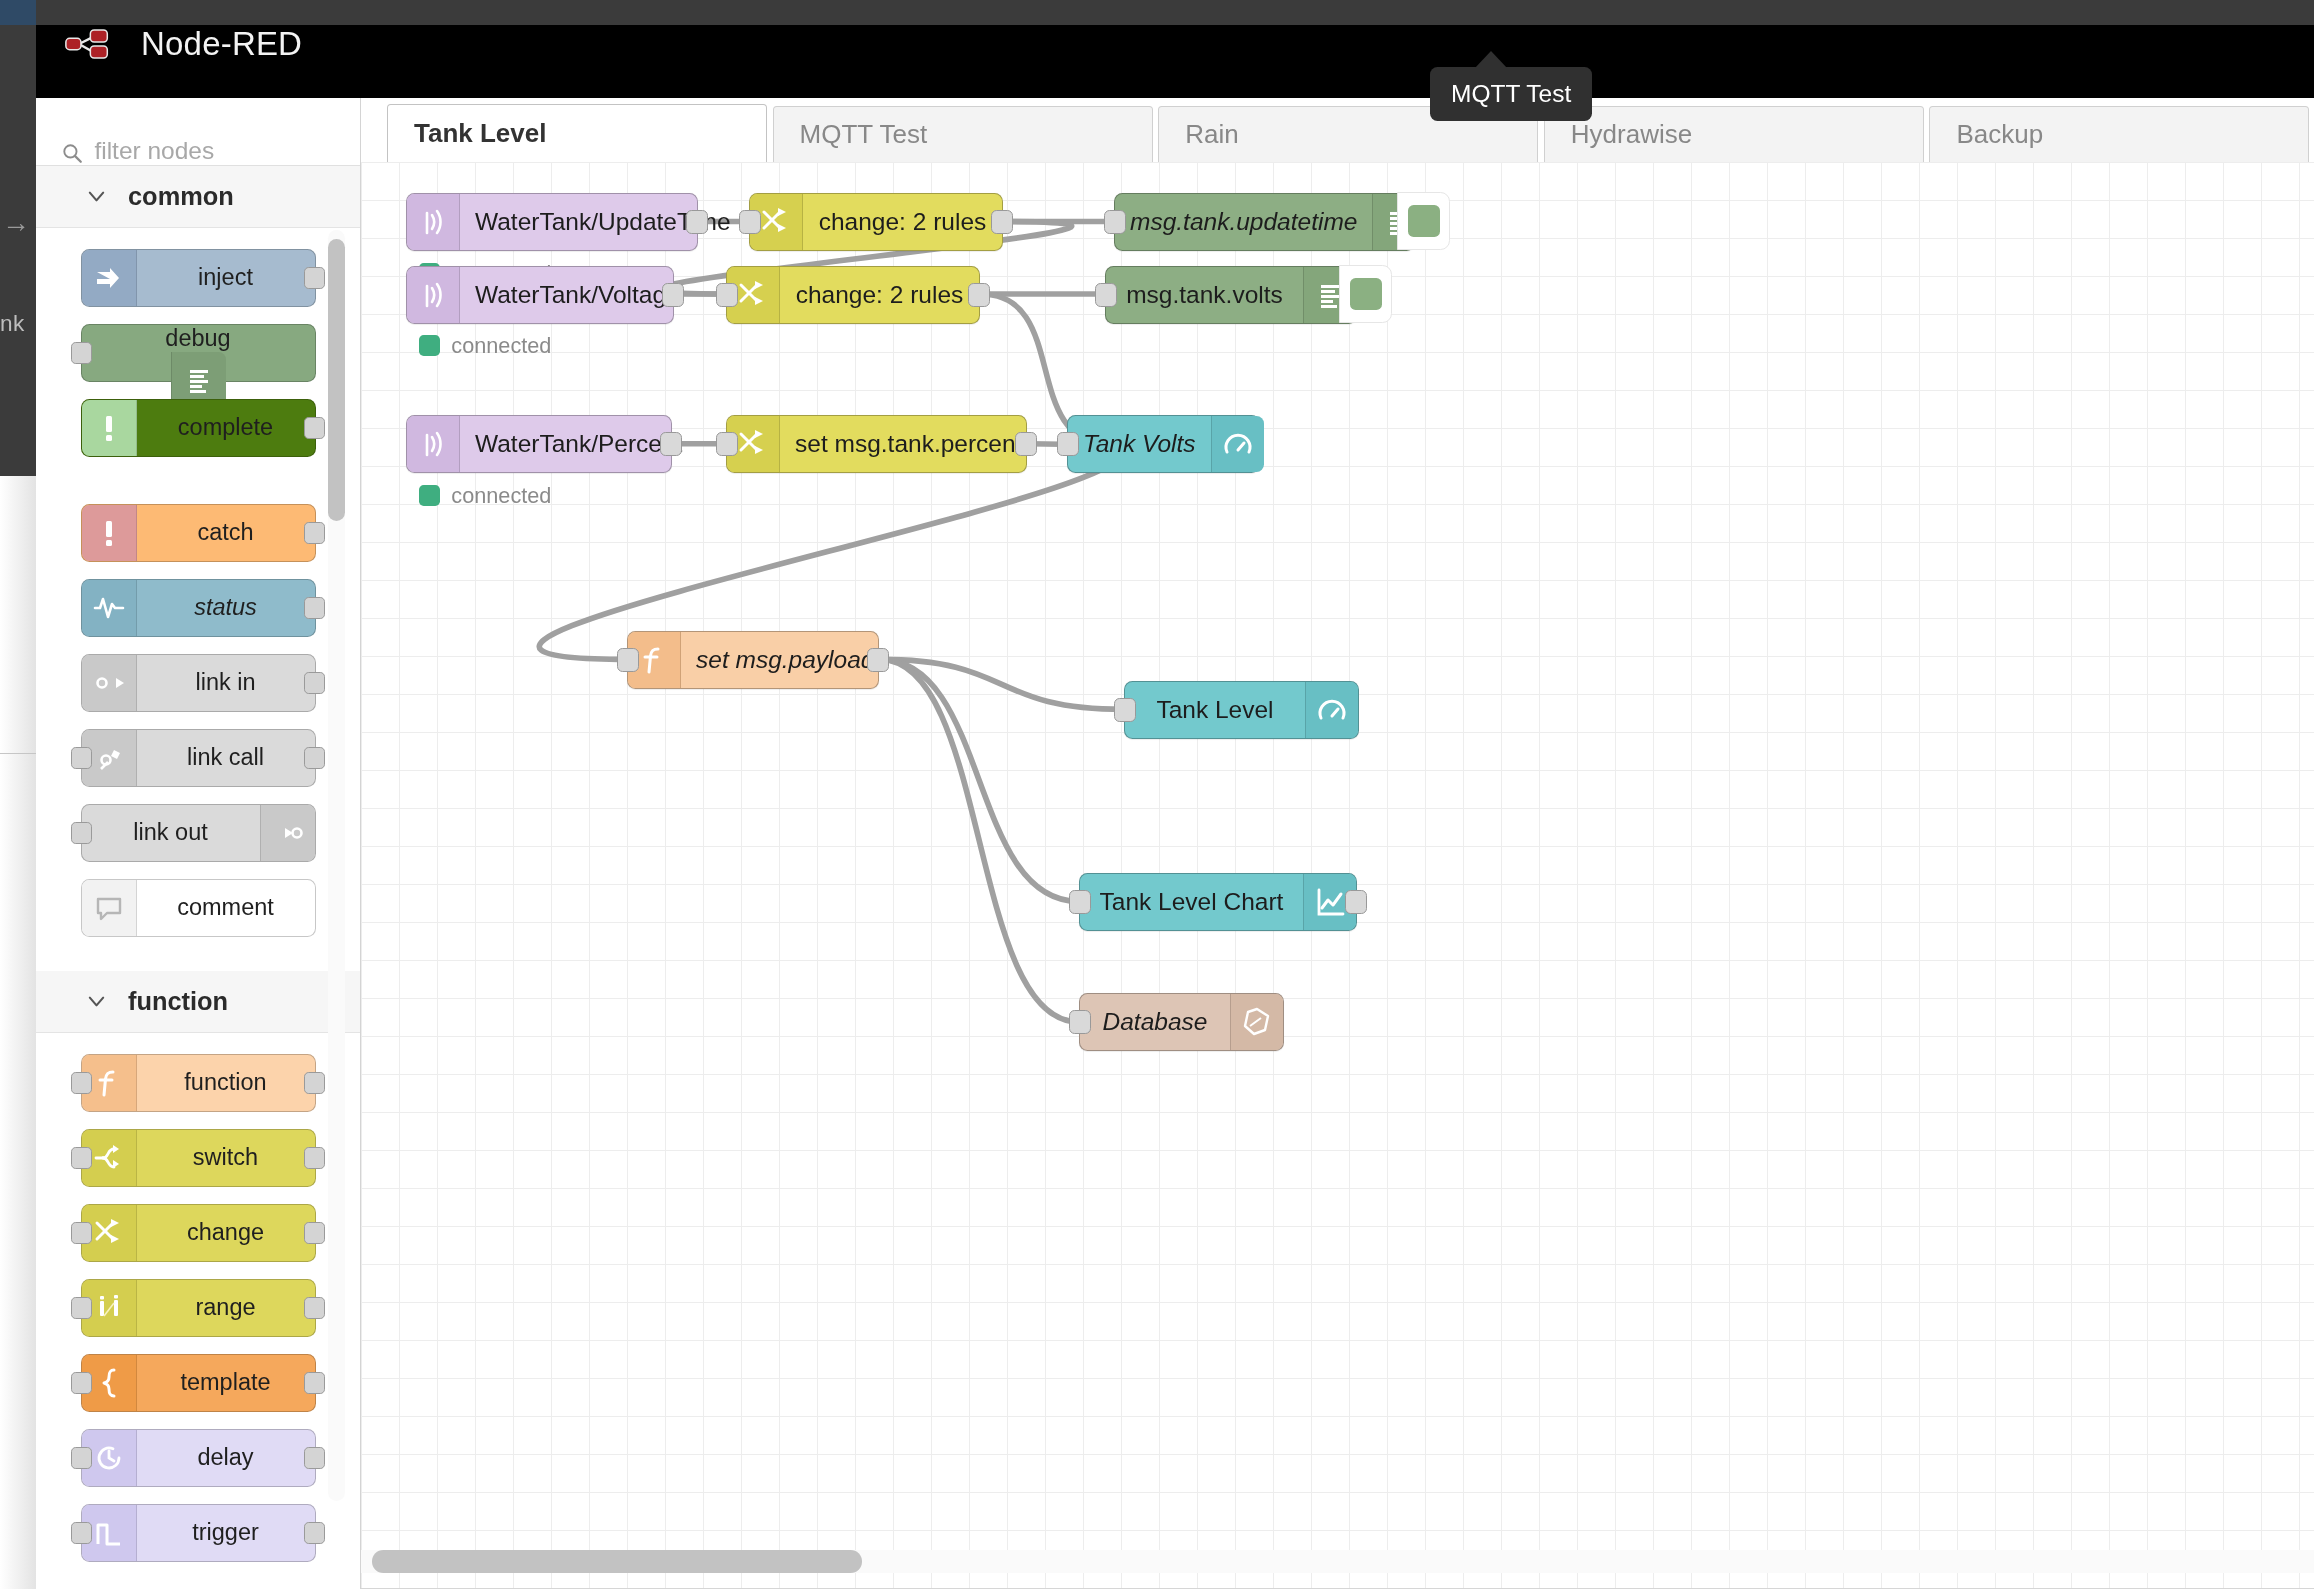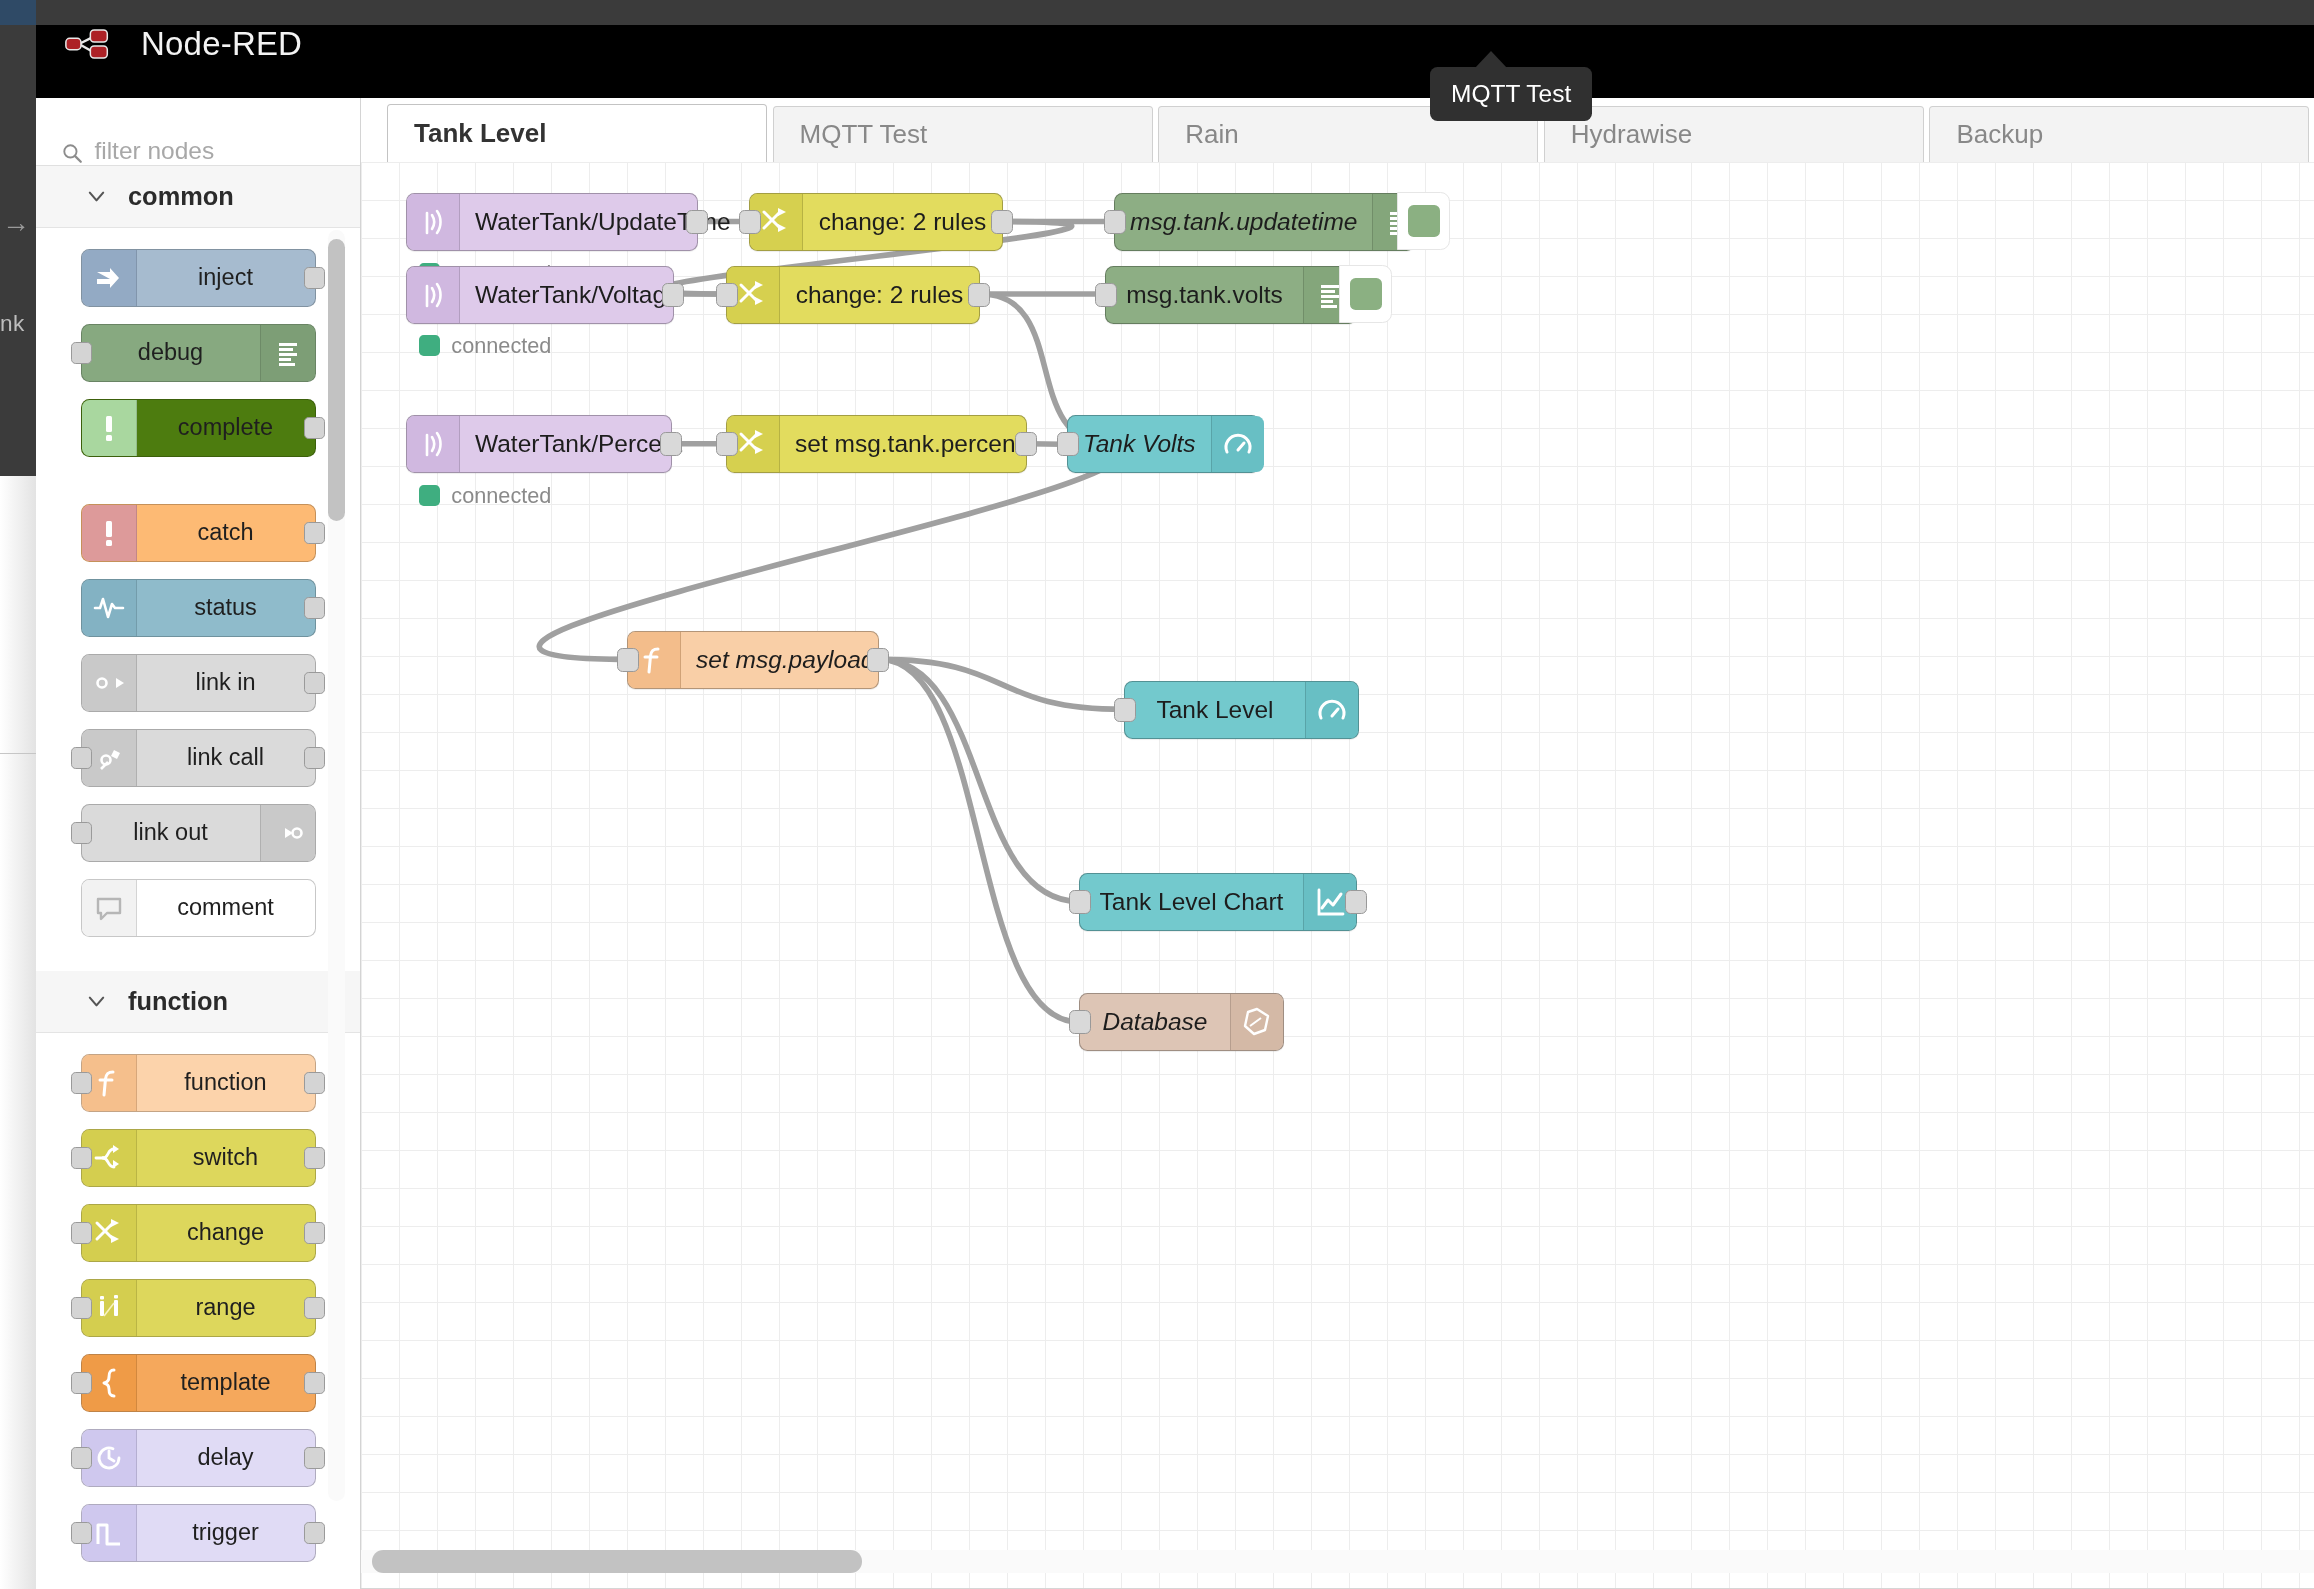--- a/index.html
+++ b/index.html
@@ -183,21 +183,21 @@
         <div class="cat-body">
           <div class="pnode" style="background: rgb(166, 187, 207);">
             <span class="icon-cell " style="background:#93aac4">
               <svg width="32" height="32" viewBox="0 0 32 32">
                 <path d="M4 10h13v-4l9 10-9 10v-4H4v-5h13" fill="#ffffff"></path>
               </svg>
             </span>
             <span class="plabel">inject</span>
             <span class="port out"></span>
           </div>
-          <div class="pnode" style="background: rgb(135, 169, 128);">
+          <div class="pnode" style="background: rgb(135, 169, 128); flex-direction: column;">
             <span class="plabel">debug</span>
             <span class="icon-cell right" style="background:#7d9e76">
               <svg width="32" height="32" viewBox="0 0 32 32">
                 <g fill="#ffffff">
         <rect x="7" y="6" width="18" height="3"></rect>
                   <rect x="7" y="11" width="14" height="3"></rect>
         <rect x="7" y="16" width="18" height="3"></rect>
                   <rect x="7" y="21" width="12" height="3"></rect>
         <rect x="7" y="26" width="16" height="3"></rect>
                 </g>
@@ -222,21 +222,21 @@
               <svg width="32" height="32" viewBox="0 0 32 32">
                 <g fill="#ffffff">
                   <rect x="13" y="4" width="6" height="16" rx="1.5"></rect>
         <rect x="13" y="23" width="6" height="6" rx="1.5"></rect>
                 </g>
               </svg>
             </span>
             <span class="plabel">catch</span>
             <span class="port out"></span>
           </div>
-          <div class="pnode" style="background: rgb(143, 187, 203);">
+          <div class="pnode" style="background: rgb(143, 187, 203); font-style: italic;">
             <span class="icon-cell " style="background:#83b2c3">
               <svg width="32" height="32" viewBox="0 0 32 32">
                 <path d="M2 16h5l3-9 5 18 4-13 3 4h8" fill="none" stroke="#ffffff" stroke-width="2.6" stroke-linejoin="round" stroke-linecap="round"></path>
               </svg>
             </span>
             <span class="plabel">status</span>
             <span class="port out"></span>
           </div>
           <div class="pnode" style="background: rgb(218, 218, 218);">
             <span class="icon-cell " style="background:#c9c9c9">

